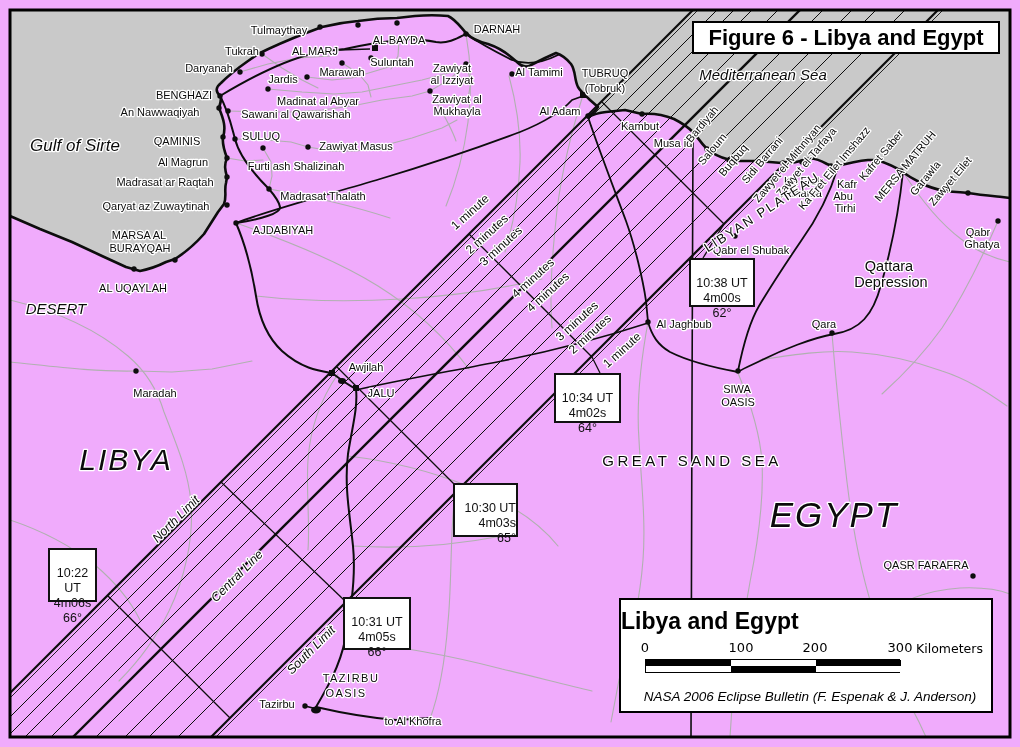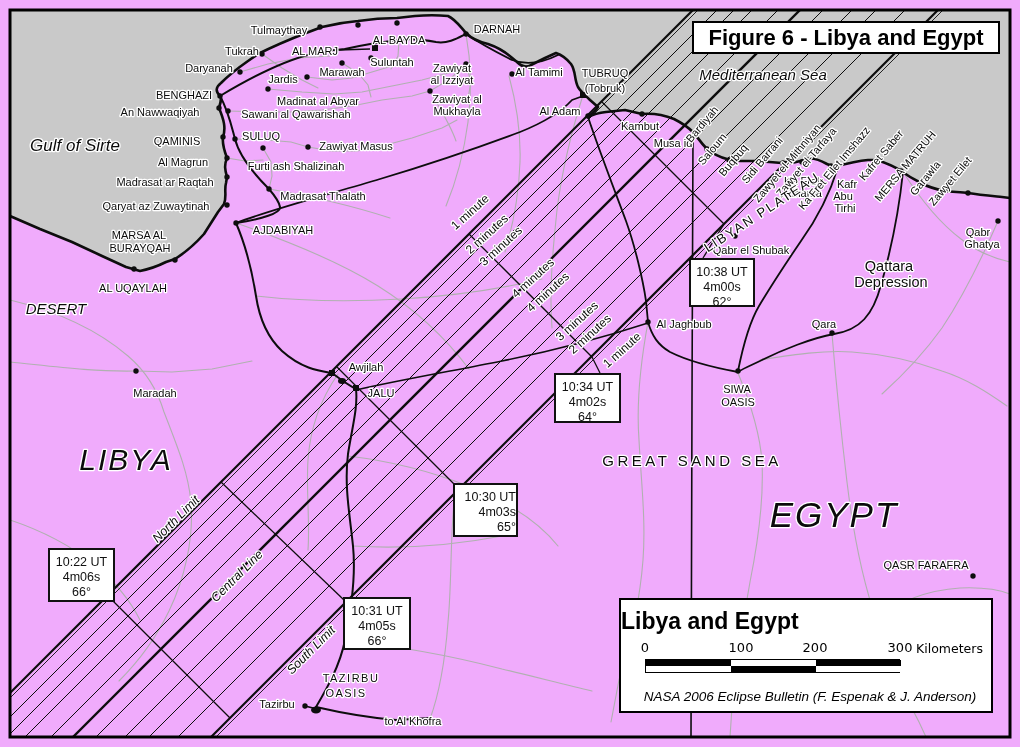--- a/index.html
+++ b/index.html
@@ -23,22 +23,22 @@
   .lb-plateau{font-size:13px;fill:#9b9b9b;stroke:none;letter-spacing:2px;}
   .lb-desert{font-size:15px;font-style:italic;fill:#9a9a9a;stroke:none;}
   .lb-oasis{font-size:11px;letter-spacing:1.5px;font-family:"DejaVu Sans Mono",monospace;fill:#222;stroke-width:2px;}
 
   
   .overlay{position:absolute;box-sizing:border-box;background:#fff;}
   #title-box{left:692px;top:21px;width:308px;height:33px;border:2.5px solid #000;
              display:flex;align-items:center;justify-content:center;
              font-weight:bold;font-size:22px;letter-spacing:0px;white-space:nowrap;}
   .time-box{border:2.5px solid #111;text-align:center;font-size:12.5px;line-height:15px;
-            padding-top:5px;color:#111;}
-  #tb-1022{left:48px;top:548px;width:67px;height:54px;}
+            padding-top:16px;color:#111;}
+  #tb-1022{left:48px;top:548px;width:49px;height:54px;}
   #tb-1026{left:343px;top:597px;width:68px;height:53px;}
   #tb-1030{left:453px;top:483px;width:65px;height:54px;text-align:right;}
   #tb-1034{left:554px;top:373px;width:67px;height:50px;}
   #tb-1038{left:689px;top:258px;width:66px;height:49px;}
 
   #legend-box{left:619px;top:598px;width:374px;height:115px;border:2.5px solid #000;}
   #legend-title{position:absolute;left:0;right:0;top:8px;
                 font-weight:bold;font-size:23px;}
   .scale-tick{position:absolute;top:40px;transform:translateX(-50%);font-size:13px;
               font-family:"DejaVu Sans",sans-serif;}

